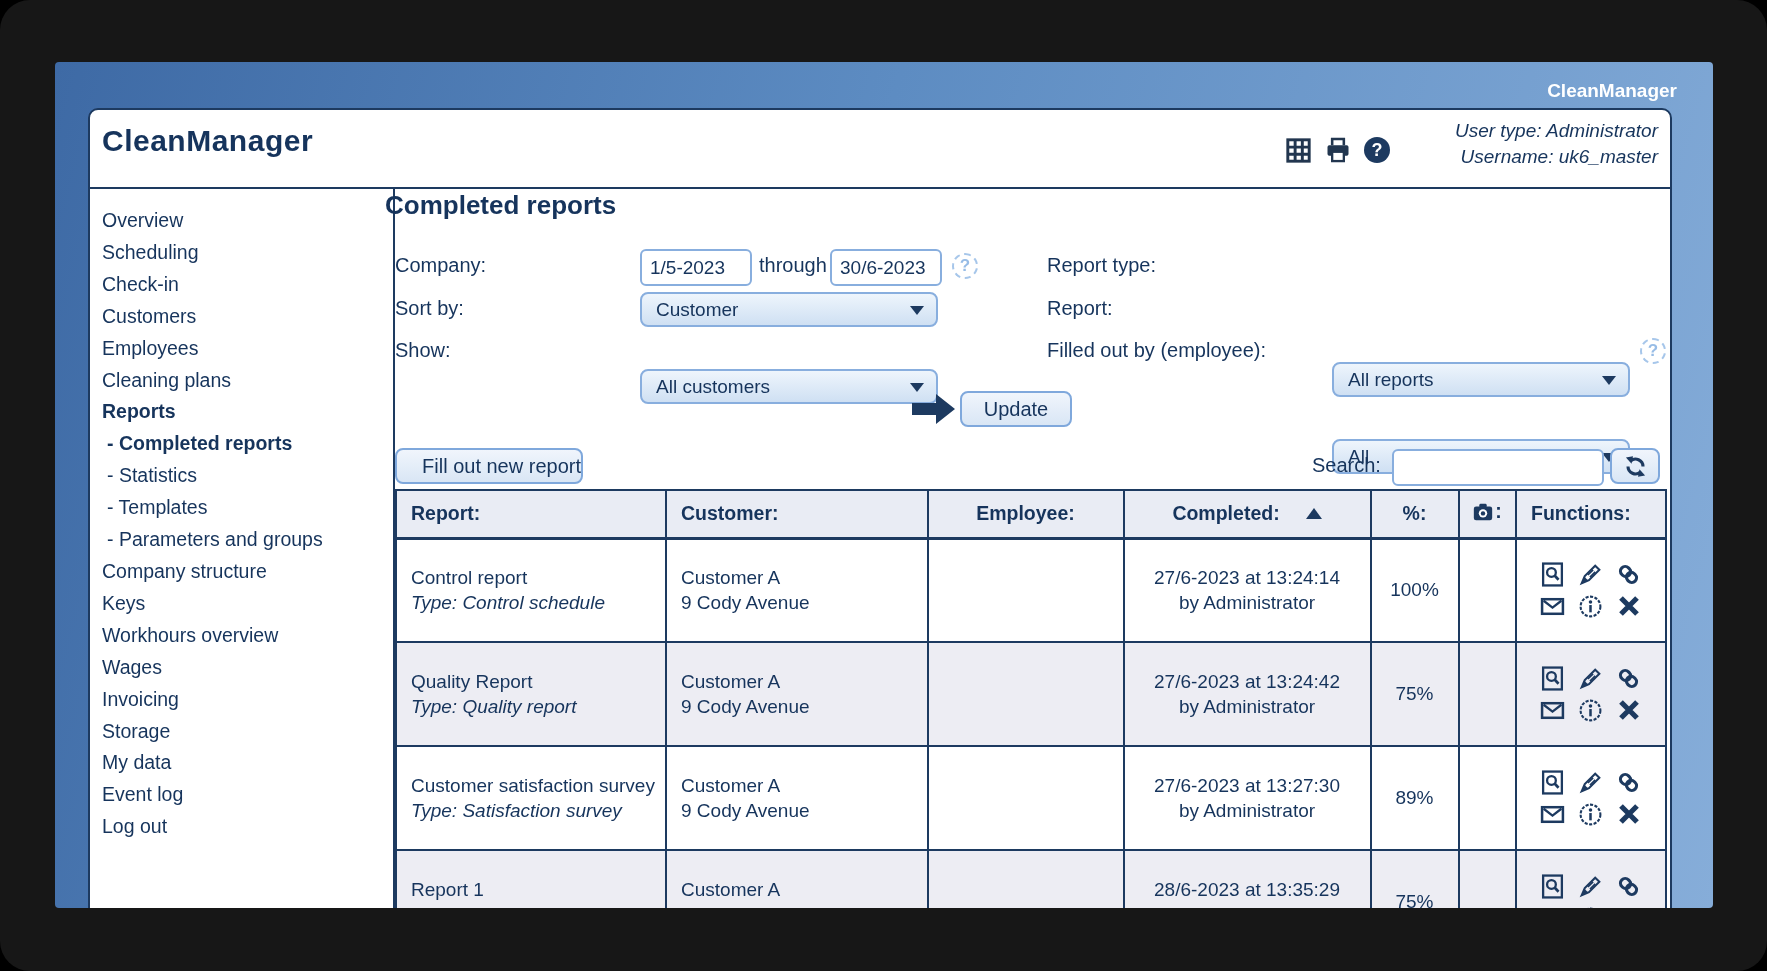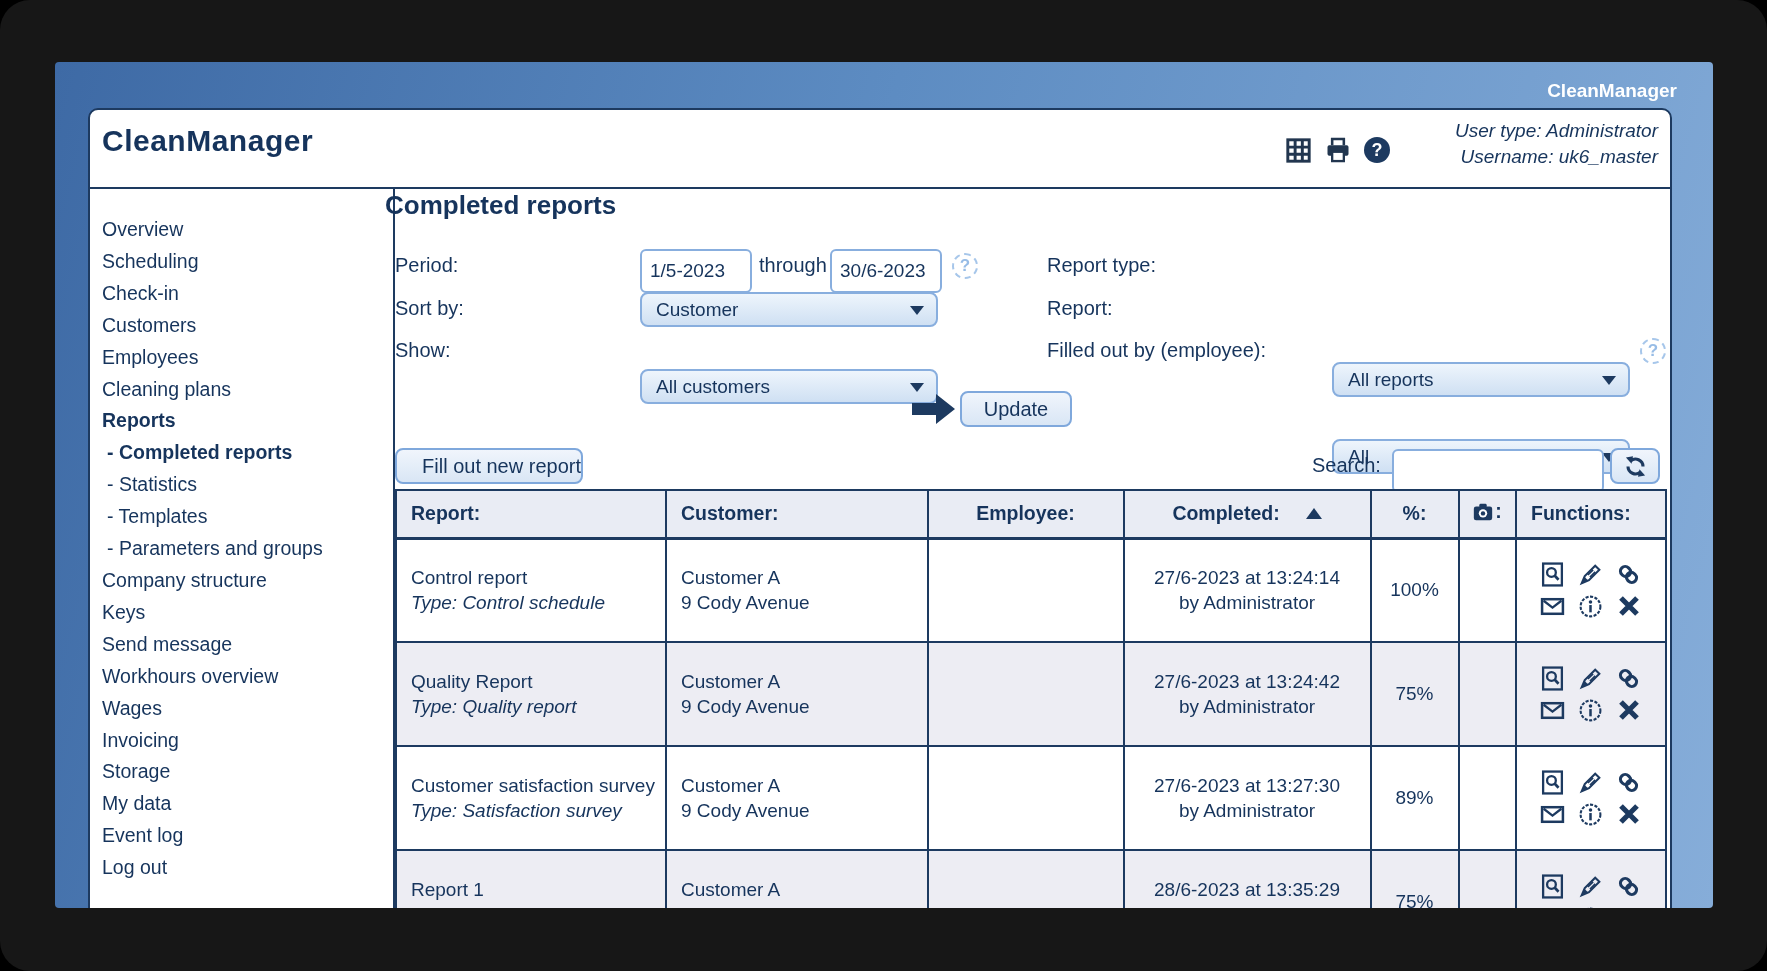--- a/index.html
+++ b/index.html
@@ -14,28 +14,28 @@
   .window{left:33px;top:46px;width:1584px;height:830px;background:#fff;border:2px solid #1d3a60;
           border-radius:10px;overflow:hidden;color:#16345c;}
   .apptitle{left:12px;top:14px;font-size:30px;font-weight:bold;letter-spacing:.5px;}
   .hdr-icons{right:280px;top:26px;display:flex;gap:12px;align-items:center;}
   .hicon{width:28px;height:28px;display:flex;align-items:center;justify-content:center;cursor:pointer;}
   .helpcircle{width:26px;height:26px;border-radius:50%;background:#1d3a60;color:#fff;font-weight:bold;
               font-size:18px;display:flex;align-items:center;justify-content:center;}
   .usertext{right:12px;top:8px;text-align:right;font-style:italic;font-size:19px;line-height:26px;}
   .hdr-divider{left:0;top:77px;width:100%;height:2px;background:#1d3a60;}
   
-  .sidebar{left:0;top:79px;width:305px;bottom:0;border-right:2px solid #1d3a60;padding-top:25px;}
+  .sidebar{left:0;top:79px;width:305px;bottom:0;border-right:2px solid #1d3a60;padding-top:16px;}
   .nav-item{font-size:19.5px;line-height:31.9px;padding-left:12px;cursor:pointer;white-space:nowrap;}
   .nav-item.sub{padding-left:17px;}
   .nav-item.bold{font-weight:bold;}
   
   .page-title{left:295px;top:80px;font-size:26px;font-weight:bold;}
   .flabel{font-size:20px;}
-  .txtinput{border:2px solid #88aede;border-radius:6px;height:44px;font-size:19px;color:#16345c;
+  .txtinput{border:2px solid #88aede;border-radius:6px;height:37px;font-size:19px;color:#16345c;
             padding:16px 8px;background:#fff;outline:none;}
   .dropdown{height:35px;border:2px solid #88aede;border-radius:8px;display:flex;align-items:center;
             padding-left:14px;font-size:19px;background:linear-gradient(#eef5fc,#cfe0f3);cursor:pointer;position:relative;}
   .caret{position:absolute;right:12px;top:12px;width:0;height:0;border-left:7px solid transparent;
          border-right:7px solid transparent;border-top:9px solid #1d3a60;}
   .qicon{width:26px;height:26px;border:2px dashed #a6c6ea;border-radius:50%;color:#97bce6;font-weight:bold;
          font-size:17px;display:flex;align-items:center;justify-content:center;cursor:pointer;}
   .btn{border:2px solid #7fa8dc;border-radius:8px;background:linear-gradient(#f0f5fc,#d9e6f5);
        color:#16345c;font-size:20px;display:flex;align-items:center;justify-content:center;cursor:pointer;}
   
@@ -104,33 +104,32 @@
         <div class="nav-item">Customers</div>
         <div class="nav-item">Employees</div>
         <div class="nav-item">Cleaning plans</div>
         <div class="nav-item bold">Reports</div>
         <div class="nav-item bold sub">- Completed reports</div>
         <div class="nav-item sub">- Statistics</div>
         <div class="nav-item sub">- Templates</div>
         <div class="nav-item sub">- Parameters and groups</div>
         <div class="nav-item">Company structure</div>
         <div class="nav-item">Keys</div>
-        <div class="nav-item">Send message</div>
         <div class="nav-item">Workhours overview</div>
         <div class="nav-item">Wages</div>
         <div class="nav-item">Invoicing</div>
         <div class="nav-item">Storage</div>
         <div class="nav-item">My data</div>
         <div class="nav-item">Event log</div>
         <div class="nav-item">Log out</div>
       </div>
 
       <div class="abs page-title">Completed reports</div>
 
-      <div class="abs flabel" style="left:305px;top:144px;">Period:</div>
+      <div class="abs flabel" style="left:305px;top:144px;">Company:</div>
       <input class="abs txtinput" style="left: 550px; top: 139px; width: 112px;" value="1/5-2023">
       <div class="abs flabel" style="left:669px;top:144px;">through</div>
       <input class="abs txtinput" style="left: 740px; top: 139px; width: 112px;" value="30/6-2023">
       <div class="abs qicon" style="left:862px;top:143px;">?</div>
 
       <div class="abs flabel" style="left:305px;top:187px;">Sort by:</div>
       <div class="abs dropdown" style="left:550px;top:182px;width:298px;">
         <span>Customer</span>
         <span class="caret"></span>
       </div>

